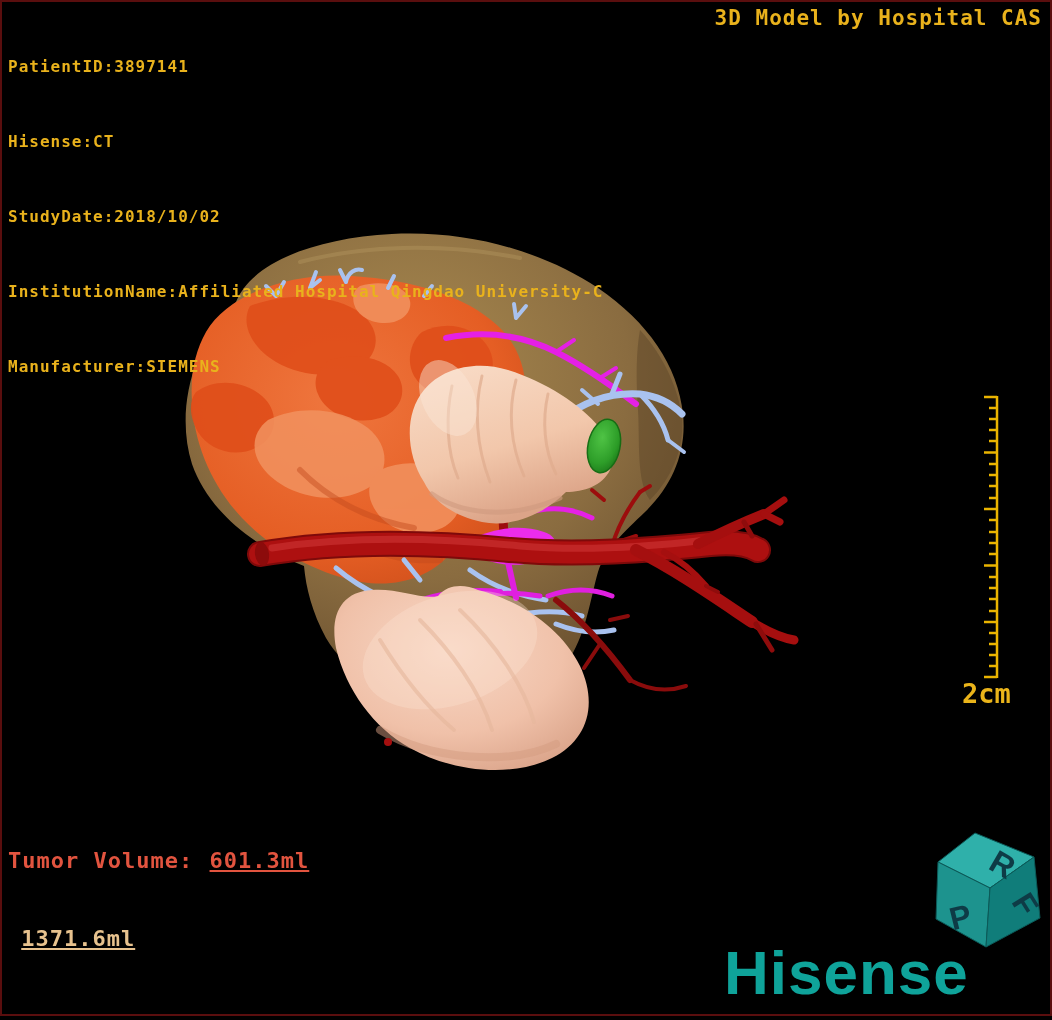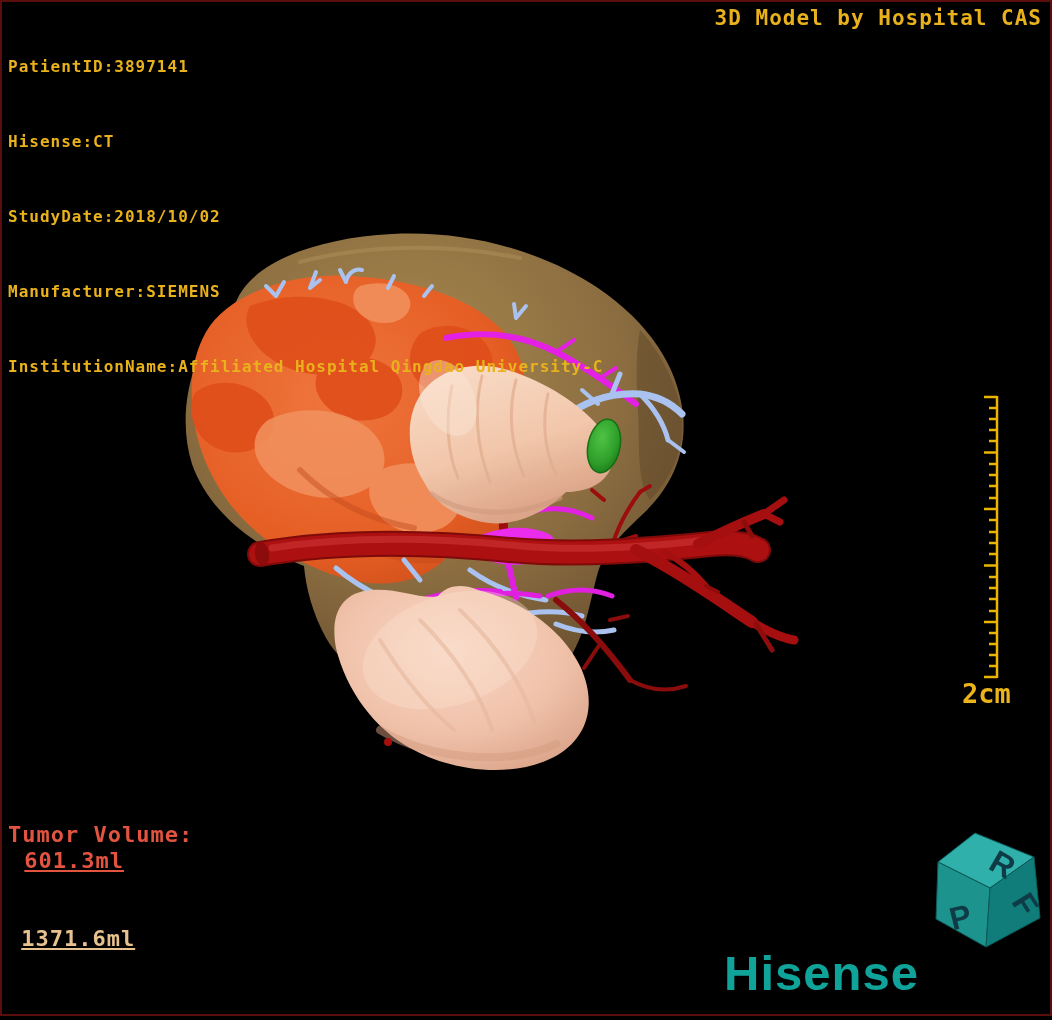--- a/index.html
+++ b/index.html
@@ -7,26 +7,26 @@
        font-family:"DejaVu Sans Mono", monospace;}
   .frame{position:absolute;inset:0;width:1052px;height:1020px;background:#000;overflow:hidden;}
   .viewport-border{position:absolute;left:0;top:0;width:1048px;height:1012px;
        border:2px solid #5a0e0e;pointer-events:none;z-index:50;}
   .hdr{position:absolute;left:8px;top:4px;z-index:20;color:#e9b21c;
        font-size:16px;font-weight:700;line-height:25px;letter-spacing:1px;white-space:pre;}
   .wmk{position:absolute;right:10px;top:6px;z-index:20;color:#e9b21c;
        font-size:21px;font-weight:700;letter-spacing:1px;white-space:pre;}
   .vols{position:absolute;left:8px;bottom:16px;z-index:20;font-size:22px;font-weight:700;
        line-height:26px;letter-spacing:1px;white-space:pre;}
-  .vol-row{display:flex;flex-direction:column;}
+  .vol-row{display:flex;}
   .vol-value{display:inline-block;width:8ch;text-align:center;margin-left:1ch;text-decoration:underline;}
   .vol-tumor{color:#e2543f;}
   .vol-liver{color:#e7c28e;}
   .logo{position:absolute;left:724px;top:938px;z-index:20;color:#0fa39a;
-       font-family:"Liberation Sans", sans-serif;font-weight:700;font-size:49px;
+       font-family:"Liberation Sans", sans-serif;font-weight:700;font-size:62px;
        letter-spacing:1px;line-height:70px;white-space:nowrap;}
   svg{position:absolute;left:0;top:0;}
   .scene{z-index:5;}
   .widgets{z-index:15;}
   text.ruler-label{font-family:"DejaVu Sans Mono", monospace;font-weight:700;
        font-size:27px;fill:#eab41a;}
   text.cube-letter{font-family:"Liberation Sans", sans-serif;font-weight:700;
        font-size:32px;fill:#0e3b46;text-anchor:middle;}
 </style>
 </head>
@@ -243,22 +243,22 @@
       <text class="cube-letter" transform="translate(997,874) rotate(30)">R</text>
       <text class="cube-letter" transform="translate(963,928) rotate(-14)">P</text>
       <text class="cube-letter" transform="translate(1016,910) rotate(58)">F</text>
     </g>
   </svg>
 
   <div class="hdr">
     <div>PatientID:3897141</div>
     <div>Hisense:CT</div>
     <div>StudyDate:2018/10/02</div>
+    <div>InstitutionName:Affiliated Hospital Qingdao University-C</div>
     <div>Manufacturer:SIEMENS</div>
-    <div>InstitutionName:Affiliated Hospital Qingdao University-C</div>
   </div>
 
   <div class="wmk">3D Model by Hospital CAS</div>
 
   <div class="vols">
     <div class="vol-row vol-tumor">
       <span>Tumor Volume:</span>
       <span class="vol-value">601.3ml</span>
     </div>
     <div class="vol-row vol-liver">

